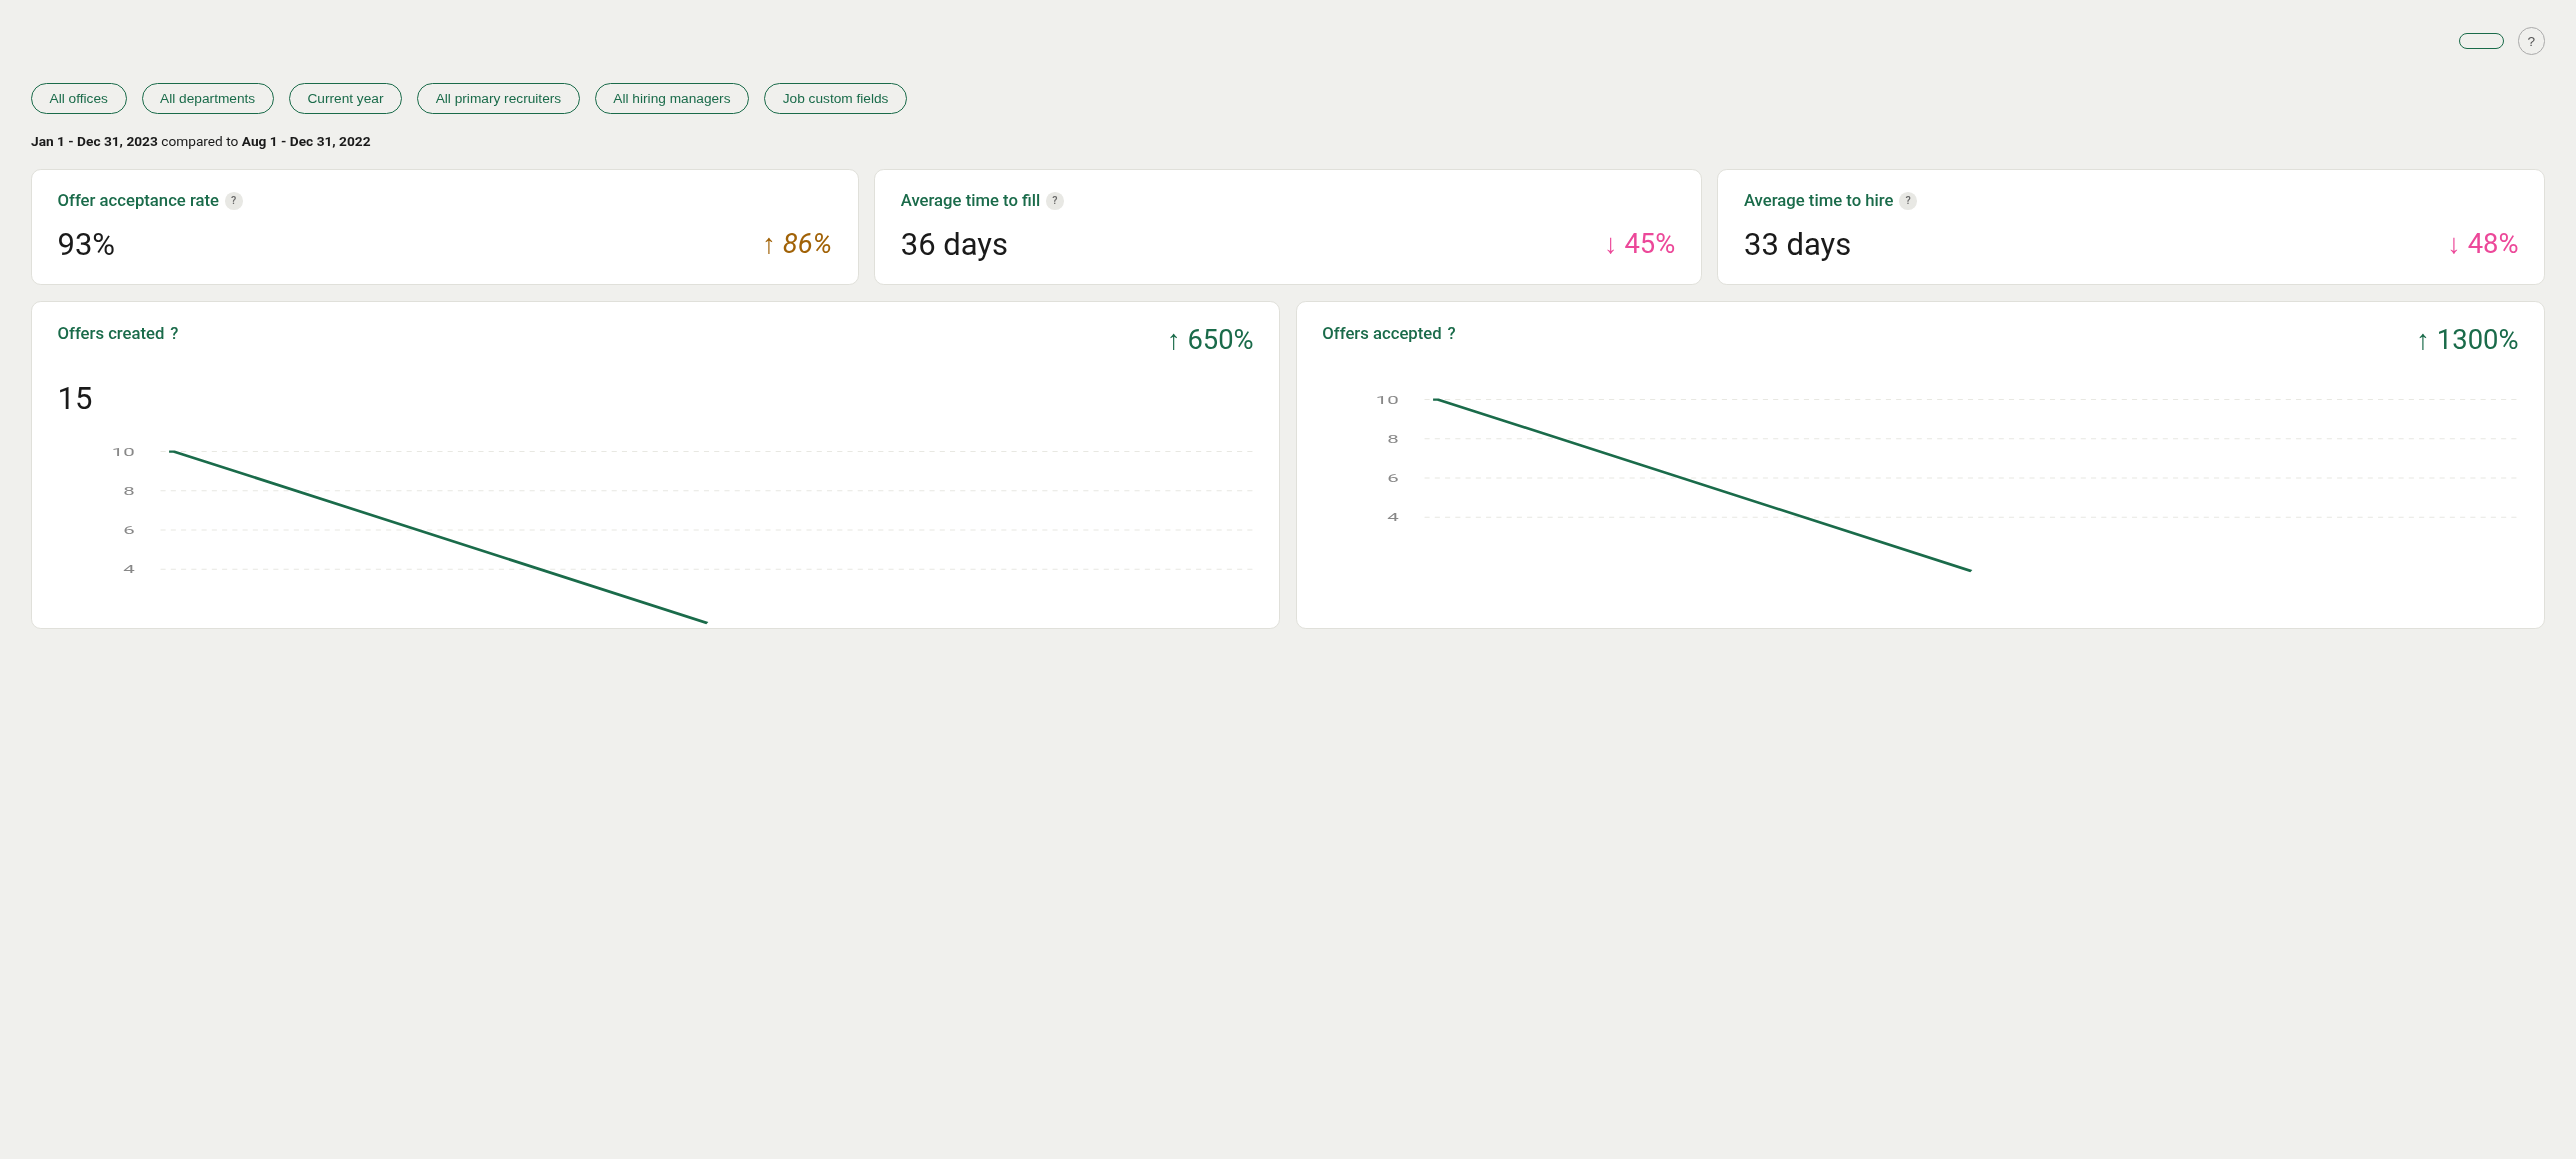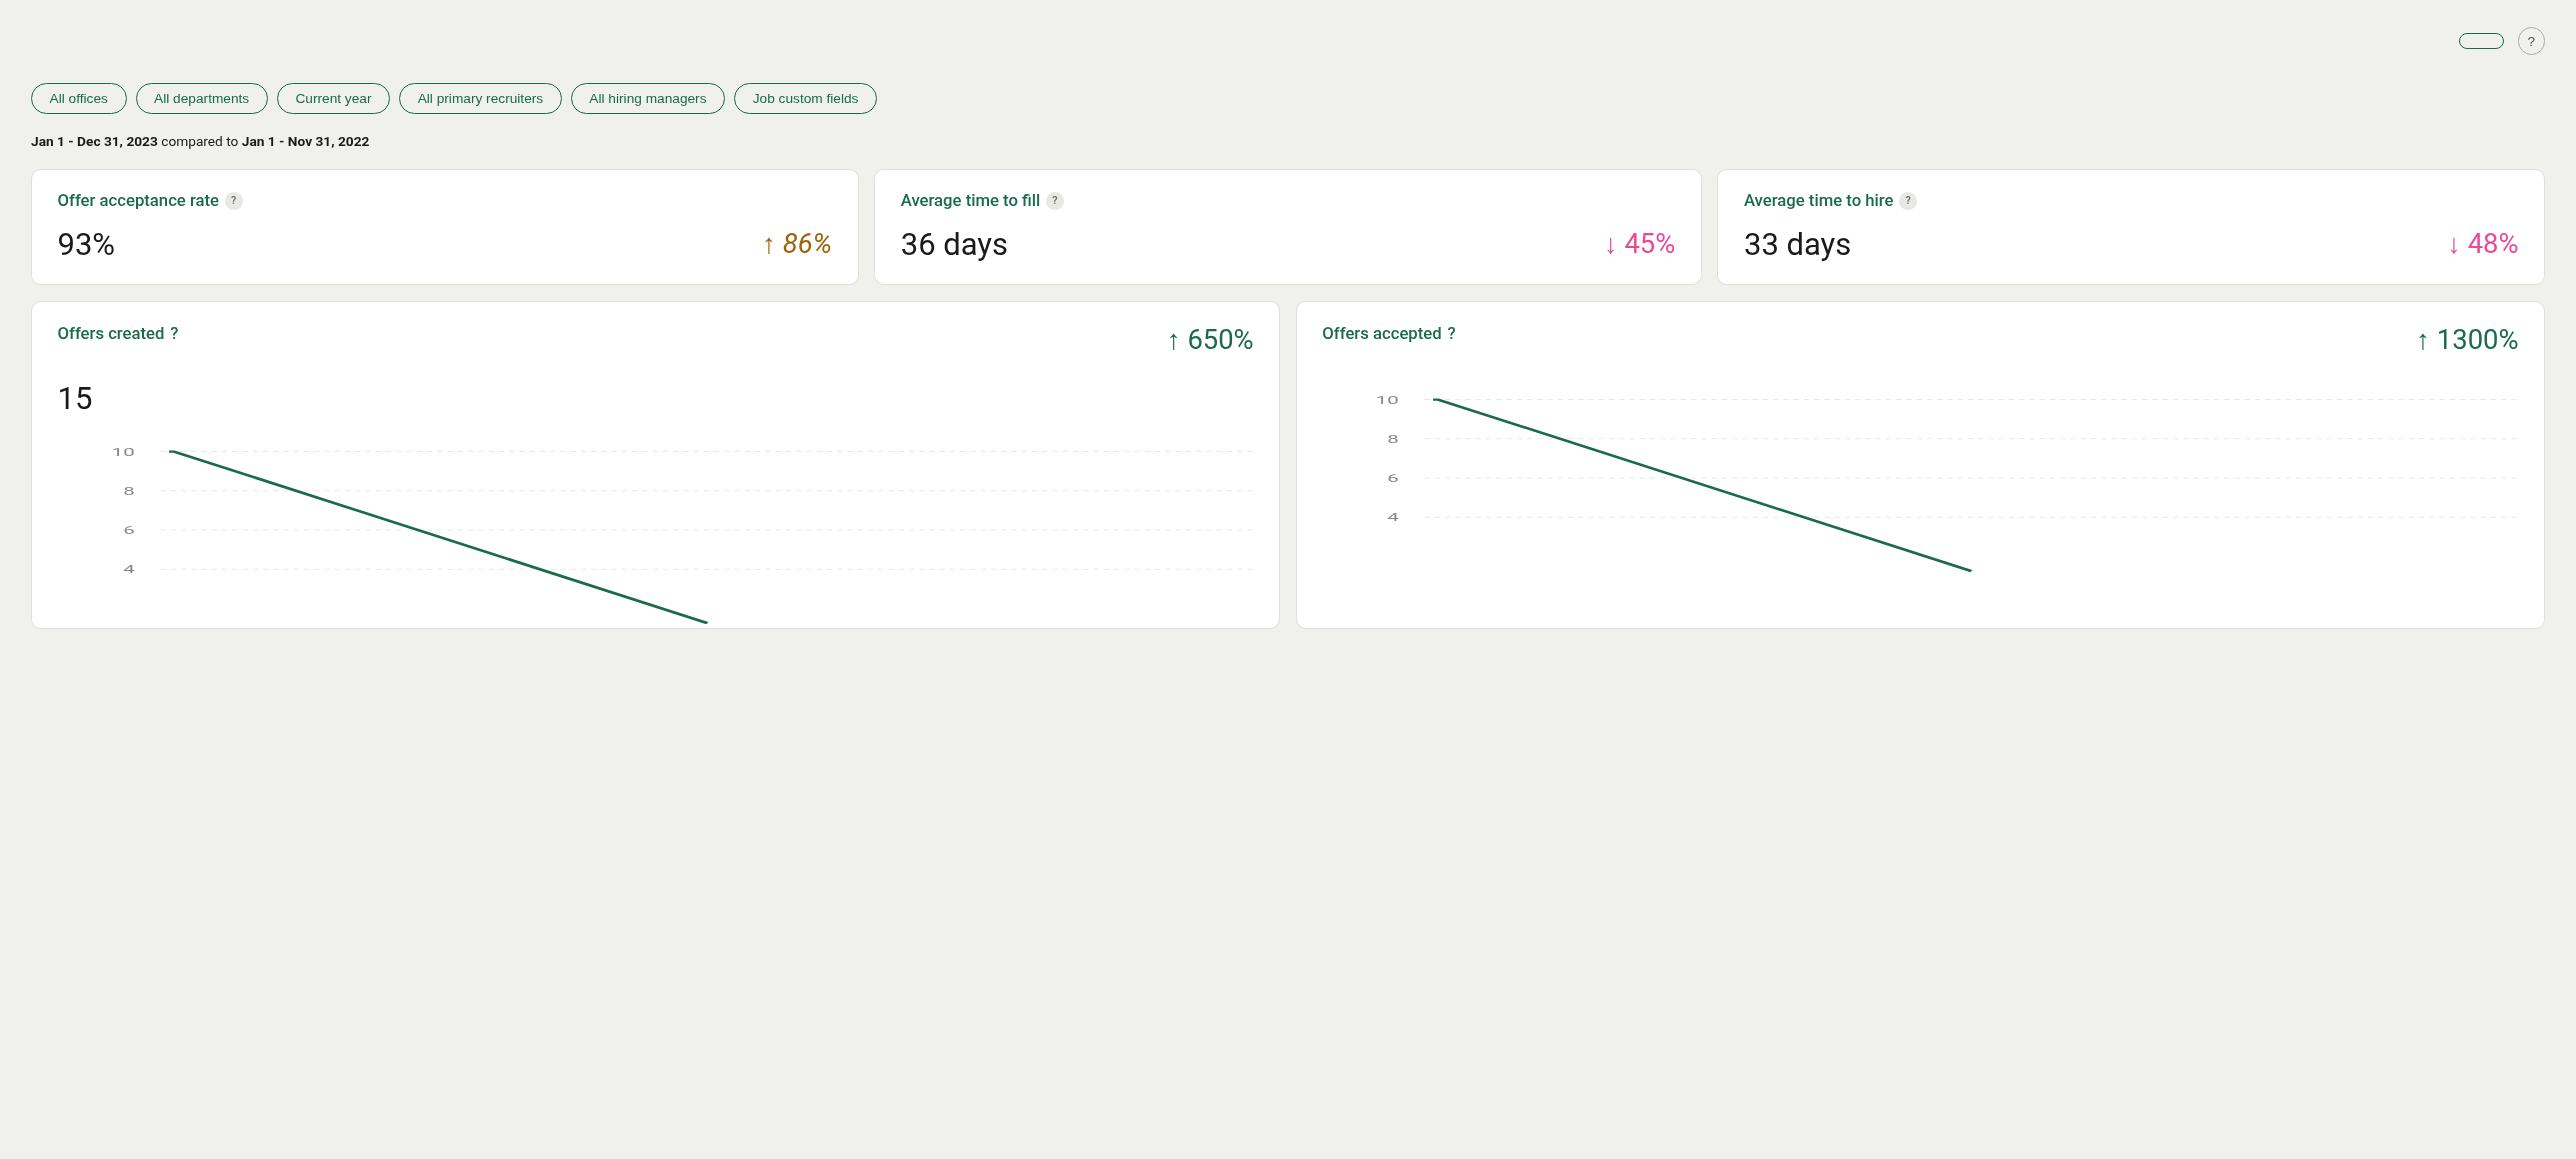--- a/index.html
+++ b/index.html
@@ -45,21 +45,21 @@
       align-items: center;
       justify-content: center;
       font-size: 13.7px;
       color: #555;
       cursor: pointer;
       background: transparent;
     }
     .filters {
       display: flex;
       flex-wrap: wrap;
-      gap: 9px;
+      gap: 15px;
       margin-bottom: 19.6px;
       margin-top: 28px;
     }
     .filter-pill {
       border: 1.5px solid #1a6b4a;
       background: transparent;
       color: #1a6b4a;
       padding: 6.9px 17.6px;
       border-radius: 19.6px;
       font-size: 13.7px;
@@ -201,21 +201,21 @@
     <button class="filter-pill">All departments</button>
     <button class="filter-pill">Current year</button>
     <button class="filter-pill">All primary recruiters</button>
     <button class="filter-pill">All hiring managers</button>
     <button class="filter-pill">Job custom fields</button>
   </div>
 
 <div class="date-range">
   <span class="bold">Jan 1 - Dec 31, 2023</span>
   <span> compared to </span>
-  <span class="bold">Jan 1 - Nov 31, 2022</span>
+  <span class="bold">Aug 1 - Dec 31, 2022</span>
 </div>
 
 <div class="metrics-row">
 
 <div class="metric-card">
     <div class="metric-title">
       <span>Offer acceptance rate</span>
       <span class="q-icon">?</span>
     </div>
     <div class="metric-values">

